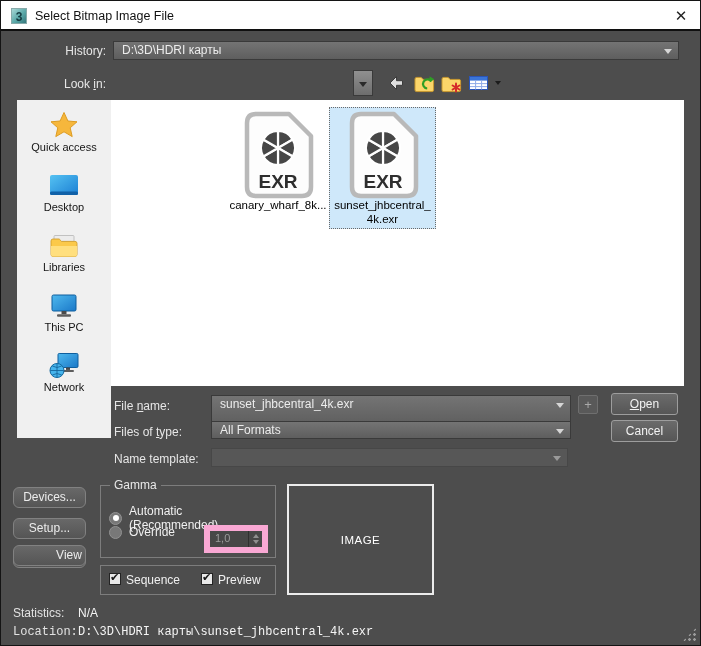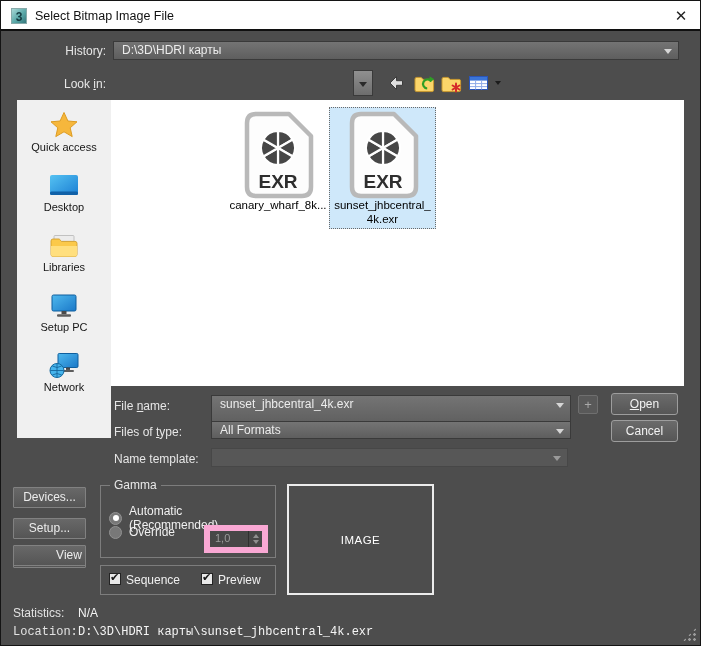--- a/index.html
+++ b/index.html
@@ -73,21 +73,21 @@
   #nt-dd{left:210px;top:447px;width:357px;height:19px;}
   #plus-btn{position:absolute;left:577px;top:394px;width:20px;height:19px;background:#595959;
     border:1px solid #6f6f6f;border-radius:2px;color:#a9a9a9;text-align:center;line-height:17px;
     font-size:13px;box-sizing:border-box;cursor:pointer;}
   .btn{position:absolute;background:linear-gradient(#6b6b6b,#565656);border:1px solid #9d9d9d;
     border-radius:3px;color:#f2f2f2;font-size:12px;text-align:center;line-height:20px;
     box-sizing:border-box;cursor:pointer;}
   #open-btn{left:610px;top:392px;width:67px;height:22px;}
   #cancel-btn{left:610px;top:419px;width:67px;height:22px;}
   .side-btn{position:absolute;left:12px;width:73px;height:21px;background:linear-gradient(#686868,#555555);
-    border:1px solid #818181;border-radius:1px;color:#ececec;font-size:12px;text-align:center;
+    border:1px solid #818181;border-radius:6px;color:#ececec;font-size:12px;text-align:center;
     line-height:19px;box-sizing:border-box;cursor:pointer;}
   #devices-btn{top:486px;} #setup-btn{top:517px;} #info-btn{top:546px;} #view-btn{top:544px;padding-left:39px;}
 
   
   .group{position:absolute;border:1px solid #7d7d7d;box-sizing:border-box;}
   #gamma-group{left:99px;top:484px;width:176px;height:73px;}
   .group-title{position:absolute;top:-8px;left:9px;background:#4d4d4d;padding:0 4px;
     font-size:12px;color:#e8e8e8;}
   .radio-row{position:absolute;left:8px;display:flex;align-items:center;gap:7px;}
   #radio-row-auto{top:18px;} #radio-row-override{top:39px;}
@@ -233,21 +233,21 @@
               <linearGradient id="gpc" x1="0" y1="0" x2="1" y2="1">
                 <stop offset="0" stop-color="#4fb9ee"></stop>
                 <stop offset="1" stop-color="#1a78c8"></stop>
               </linearGradient>
             </defs>
           <rect x="3" y="2" width="24" height="16" rx="1.5" fill="url(#gpc)" stroke="#0f5f9e" stroke-width="1"></rect>
           <rect x="12.5" y="18" width="5" height="3.2" fill="#4a4a4a"></rect>
           <rect x="8" y="21.2" width="14" height="2.6" rx="1" fill="#5d5d5d"></rect>
         </svg>
       </div>
-      <div class="slabel">Setup PC</div>
+      <div class="slabel">This PC</div>
     </div>
     <div class="side-item">
       <div class="ibox">
         <svg width="30" height="27" viewBox="0 0 30 27">
           <defs>
               <linearGradient id="gnet" x1="0" y1="0" x2="1" y2="1">
                 <stop offset="0" stop-color="#4fb9ee"></stop>
                 <stop offset="1" stop-color="#1a78c8"></stop>
               </linearGradient>
             </defs>

